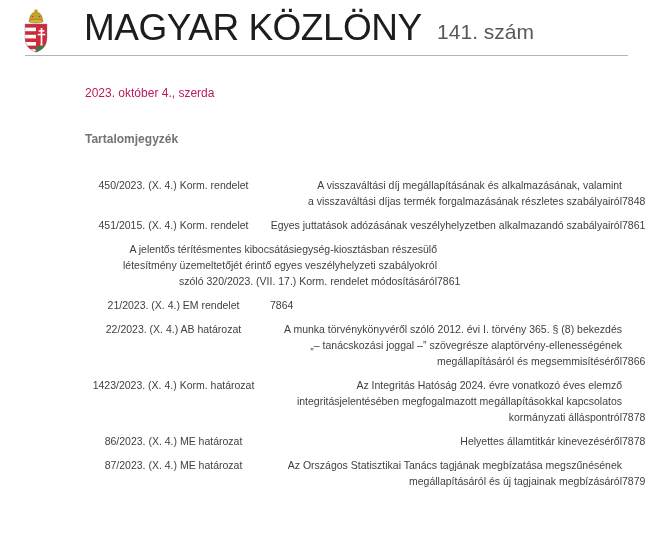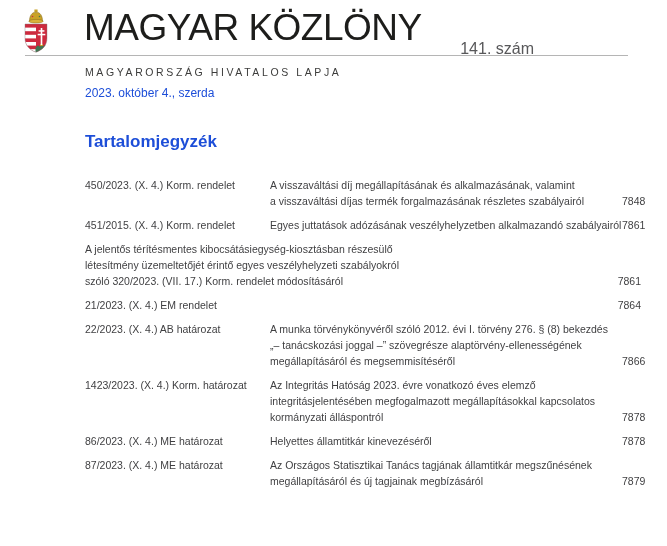--- a/index.html
+++ b/index.html
@@ -18,69 +18,70 @@
     width: 30px; height: 44px;
   }
   .masthead-title {
     position: absolute; left: 84px; top: 7px;
     font-size: 37px; font-weight: 300;
     letter-spacing: -0.5px;
     color: #1d1d1b;
     white-space: nowrap;
   }
   .issue-number {
-    position: absolute; right: 11px; top: 40px;
-    font-size: 16px; font-weight: 400;
+    position: absolute; right: 11px; top: 20px;
+    font-size: 21px; font-weight: 400;
     color: #58585a;
   }
   .header-divider {
     position: absolute; left: 25px; top: 55px;
     width: 603px; height: 1px;
     background: #b5b5b5;
   }
   .masthead-subtitle {
     position: absolute; left: 85px; top: 66px;
     font-size: 10.5px; font-weight: 400;
     letter-spacing: 2.6px;
     color: #3c3c3b;
   }
   .masthead-date {
     position: absolute; left: 85px; top: 86px;
     font-size: 12px;
-    color: #1d4ed8;
+    color: #be185d;
   }
 
   
   .toc-heading {
     position: absolute; left: 85px; top: 132px;
-    font-size: 17px; font-weight: 700;
-    color: #1d4ed8;
+    font-size: 12px; font-weight: 700;
+    color: #737373;
   }
   .toc-list {
     position: absolute; left: 85px; top: 177px;
     width: 556px;
   }
   .toc-entry {
     display: flex;
     align-items: flex-start;
     margin-bottom: 8px;
     font-size: 10.5px;
     line-height: 16px;
   }
   .entry-number {
     flex: 0 0 185px;
     padding-right: 8px;
+    text-align: center;
   }
   .entry-title {
     flex: 0 0 352px;
     white-space: pre-line;
+    text-align: right;
   }
   .entry-page {
     flex: 1 1 auto;
-    text-align: right;
     align-self: flex-end;
   }
 </style>
 </head>
 <body>
 
 <div class="page">
 
   <span class="coat-of-arms">
     <svg viewBox="0 0 30 44" width="30" height="44" xmlns="http://www.w3.org/2000/svg">
@@ -115,21 +116,20 @@
           <rect x="16.7" y="24.8" width="7.6" height="1.5" fill="#ffffff"></rect>
         </g>
         <path d="M4,15 H26 V29 C26,36.5 21.5,41 15,43.2 C8.5,41 4,36.5 4,29 Z" fill="none" stroke="#7d7d7d" stroke-width="0.4"></path>
       </g>
     </svg>
   </span>
 
   <div class="masthead-title">MAGYAR KÖZLÖNY</div>
   <div class="issue-number">141. szám</div>
   <div class="header-divider"></div>
-  <div class="masthead-subtitle">MAGYARORSZÁG HIVATALOS LAPJA</div>
   <div class="masthead-date">2023. október 4., szerda</div>
 
   <div class="toc-heading">Tartalomjegyzék</div>
 
   <div class="toc-list" id="toc-list">
     <div class="toc-entry">
       <div class="entry-number">450/2023. (X. 4.) Korm. rendelet</div>
       <div class="entry-title">A visszaváltási díj megállapításának és alkalmazásának, valamint
 a visszaváltási díjas termék forgalmazásának részletes szabályairól</div>
       <div class="entry-page">7848</div>
@@ -148,41 +148,41 @@
       <div class="entry-page">7861</div>
     </div>
 
     <div class="toc-entry">
       <div class="entry-number">21/2023. (X. 4.) EM rendelet</div>
       <div class="entry-page">7864</div>
     </div>
 
     <div class="toc-entry">
       <div class="entry-number">22/2023. (X. 4.) AB határozat</div>
-      <div class="entry-title">A munka törvénykönyvéről szóló 2012. évi I. törvény 276. § (8) bekezdés
+      <div class="entry-title">A munka törvénykönyvéről szóló 2012. évi I. törvény 365. § (8) bekezdés
 „– tanácskozási joggal –” szövegrésze alaptörvény-ellenességének
 megállapításáról és megsemmisítéséről</div>
       <div class="entry-page">7866</div>
     </div>
 
     <div class="toc-entry">
       <div class="entry-number">1423/2023. (X. 4.) Korm. határozat</div>
-      <div class="entry-title">Az Integritás Hatóság 2023. évre vonatkozó éves elemző
+      <div class="entry-title">Az Integritás Hatóság 2024. évre vonatkozó éves elemző
 integritásjelentésében megfogalmazott megállapításokkal kapcsolatos
 kormányzati álláspontról</div>
       <div class="entry-page">7878</div>
     </div>
 
     <div class="toc-entry">
       <div class="entry-number">86/2023. (X. 4.) ME határozat</div>
       <div class="entry-title">Helyettes államtitkár kinevezéséről</div>
       <div class="entry-page">7878</div>
     </div>
 
     <div class="toc-entry">
       <div class="entry-number">87/2023. (X. 4.) ME határozat</div>
-      <div class="entry-title">Az Országos Statisztikai Tanács tagjának államtitkár megszűnésének
+      <div class="entry-title">Az Országos Statisztikai Tanács tagjának megbízatása megszűnésének
 megállapításáról és új tagjainak megbízásáról</div>
       <div class="entry-page">7879</div>
     </div>
   </div>
 
 </div>
 
 </body></html>

